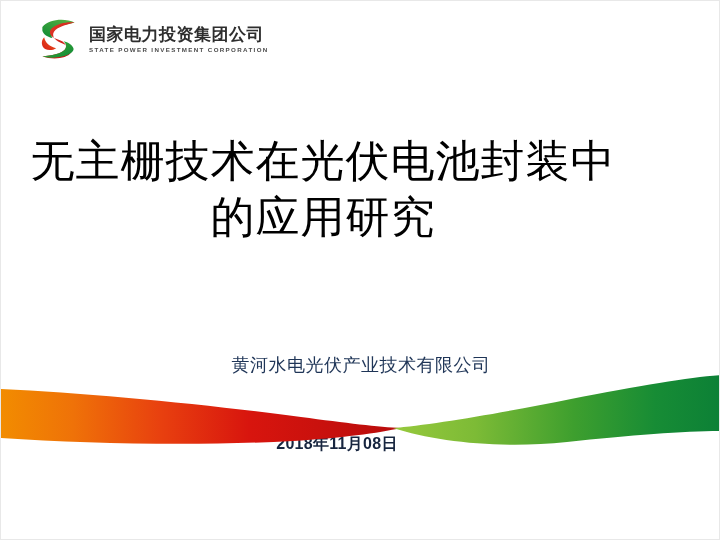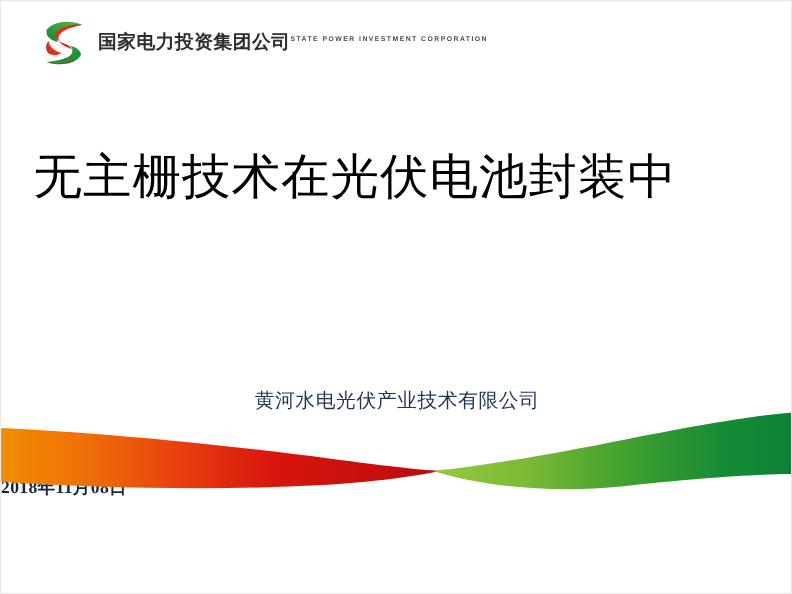--- a/index.html
+++ b/index.html
@@ -31,21 +31,21 @@
   }
   #logo-mark {
     width: 46px;
     height: 46px;
     flex: 0 0 46px;
     display: block;
   }
   #logo-text {
     margin-left: 8px;
     display: flex;
-    flex-direction: row;
+    flex-direction: column;
     justify-content: center;
   }
   #logo-cn {
     font-family: "DejaVu Sans", "Liberation Sans", sans-serif;
     font-size: 17px;
     font-weight: bold;
     color: #2e2e2e;
     letter-spacing: 0.5px;
     line-height: 19px;
     white-space: nowrap;
@@ -89,21 +89,22 @@
     color: #1f3557;
     letter-spacing: 0.5px;
   }
 
   
   #date {
     position: absolute;
     left: 0;
     top: 432px;
     width: 672px;
-    font-family: Liberation Serif, serif;
+    text-align: center;
+    font-family: Liberation Sans, sans-serif;
     font-size: 16px;
     font-weight: bold;
     line-height: 22px;
     color: #17253f;
     letter-spacing: 0.3px;
   }
 
   
   #ribbons {
     position: absolute;
@@ -155,20 +156,21 @@
                C14,66 12,54 20,46 Z" fill="url(#lgRed2)"></path>
     </svg>
     <div id="logo-text">
       <div id="logo-cn">国家电力投资集团公司</div>
       <div id="logo-en">STATE POWER INVESTMENT CORPORATION</div>
     </div>
   </div>
 
   <div id="title">
     <span class="tline">无主栅技术在光伏电池封装中</span>
+    <span class="tline">的应用研究</span>
   </div>
 
   <div id="subtitle">黄河水电光伏产业技术有限公司</div>
 
   <div id="date">2018年11月08日</div>
 
   <svg id="ribbons" viewBox="0 0 720 540" preserveAspectRatio="none">
     <defs>
       <linearGradient id="gRed" x1="0" y1="0" x2="1" y2="0">
         <stop offset="0%" stop-color="#f28c00"></stop>

